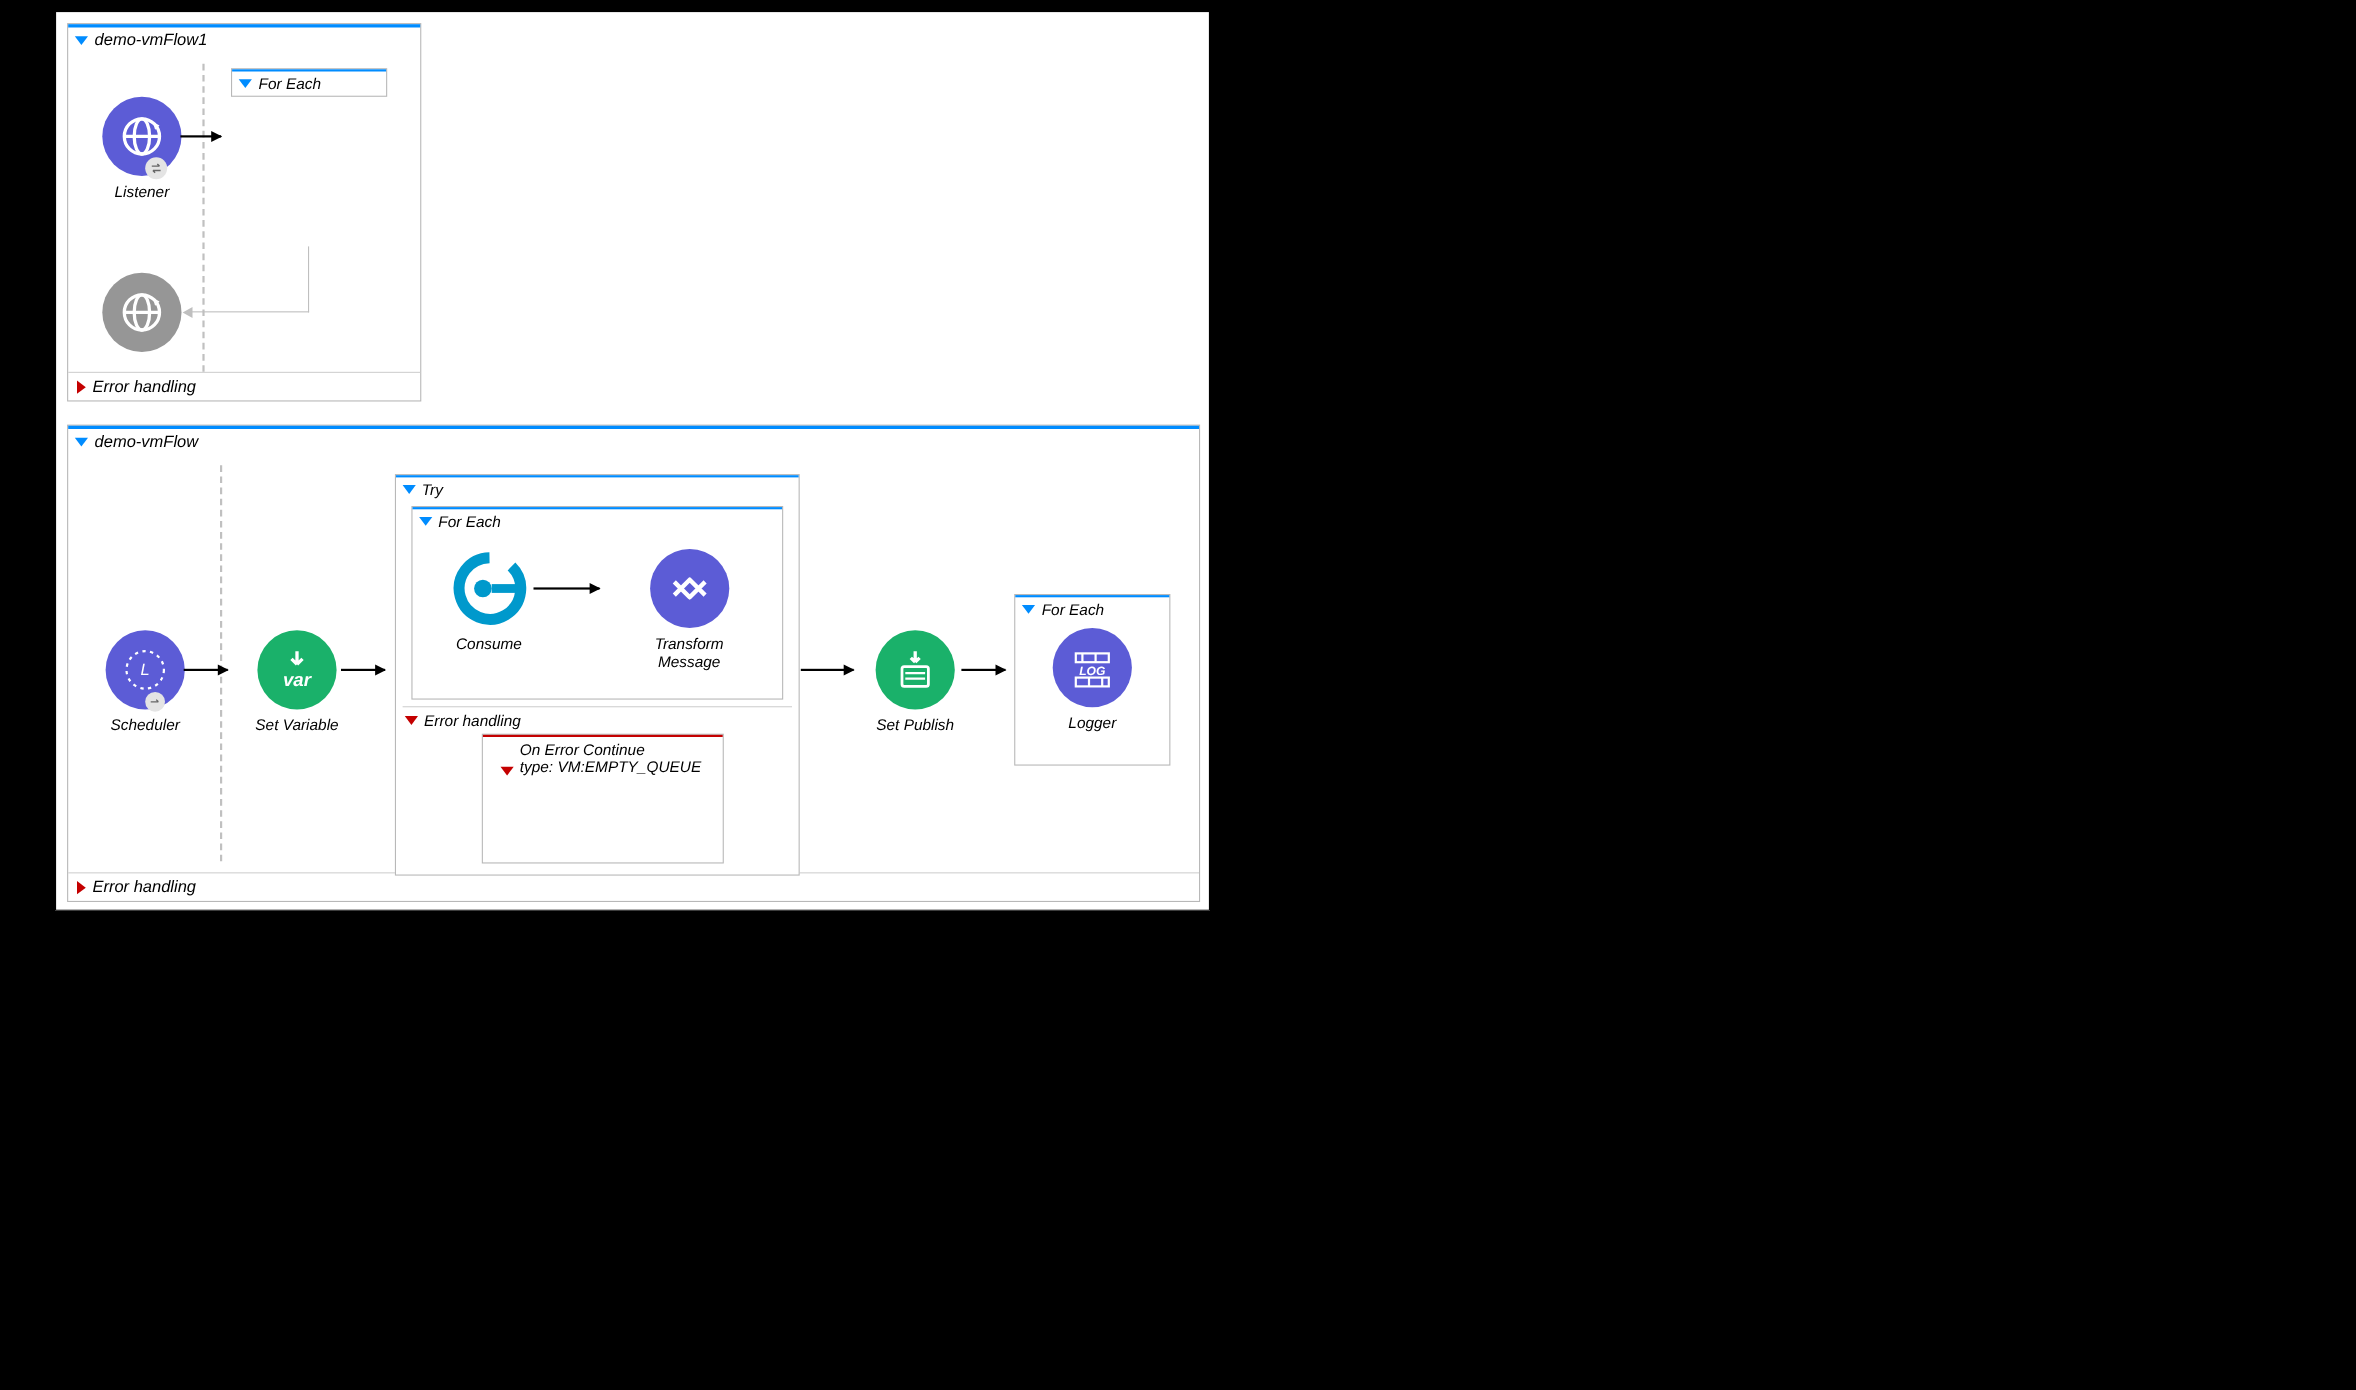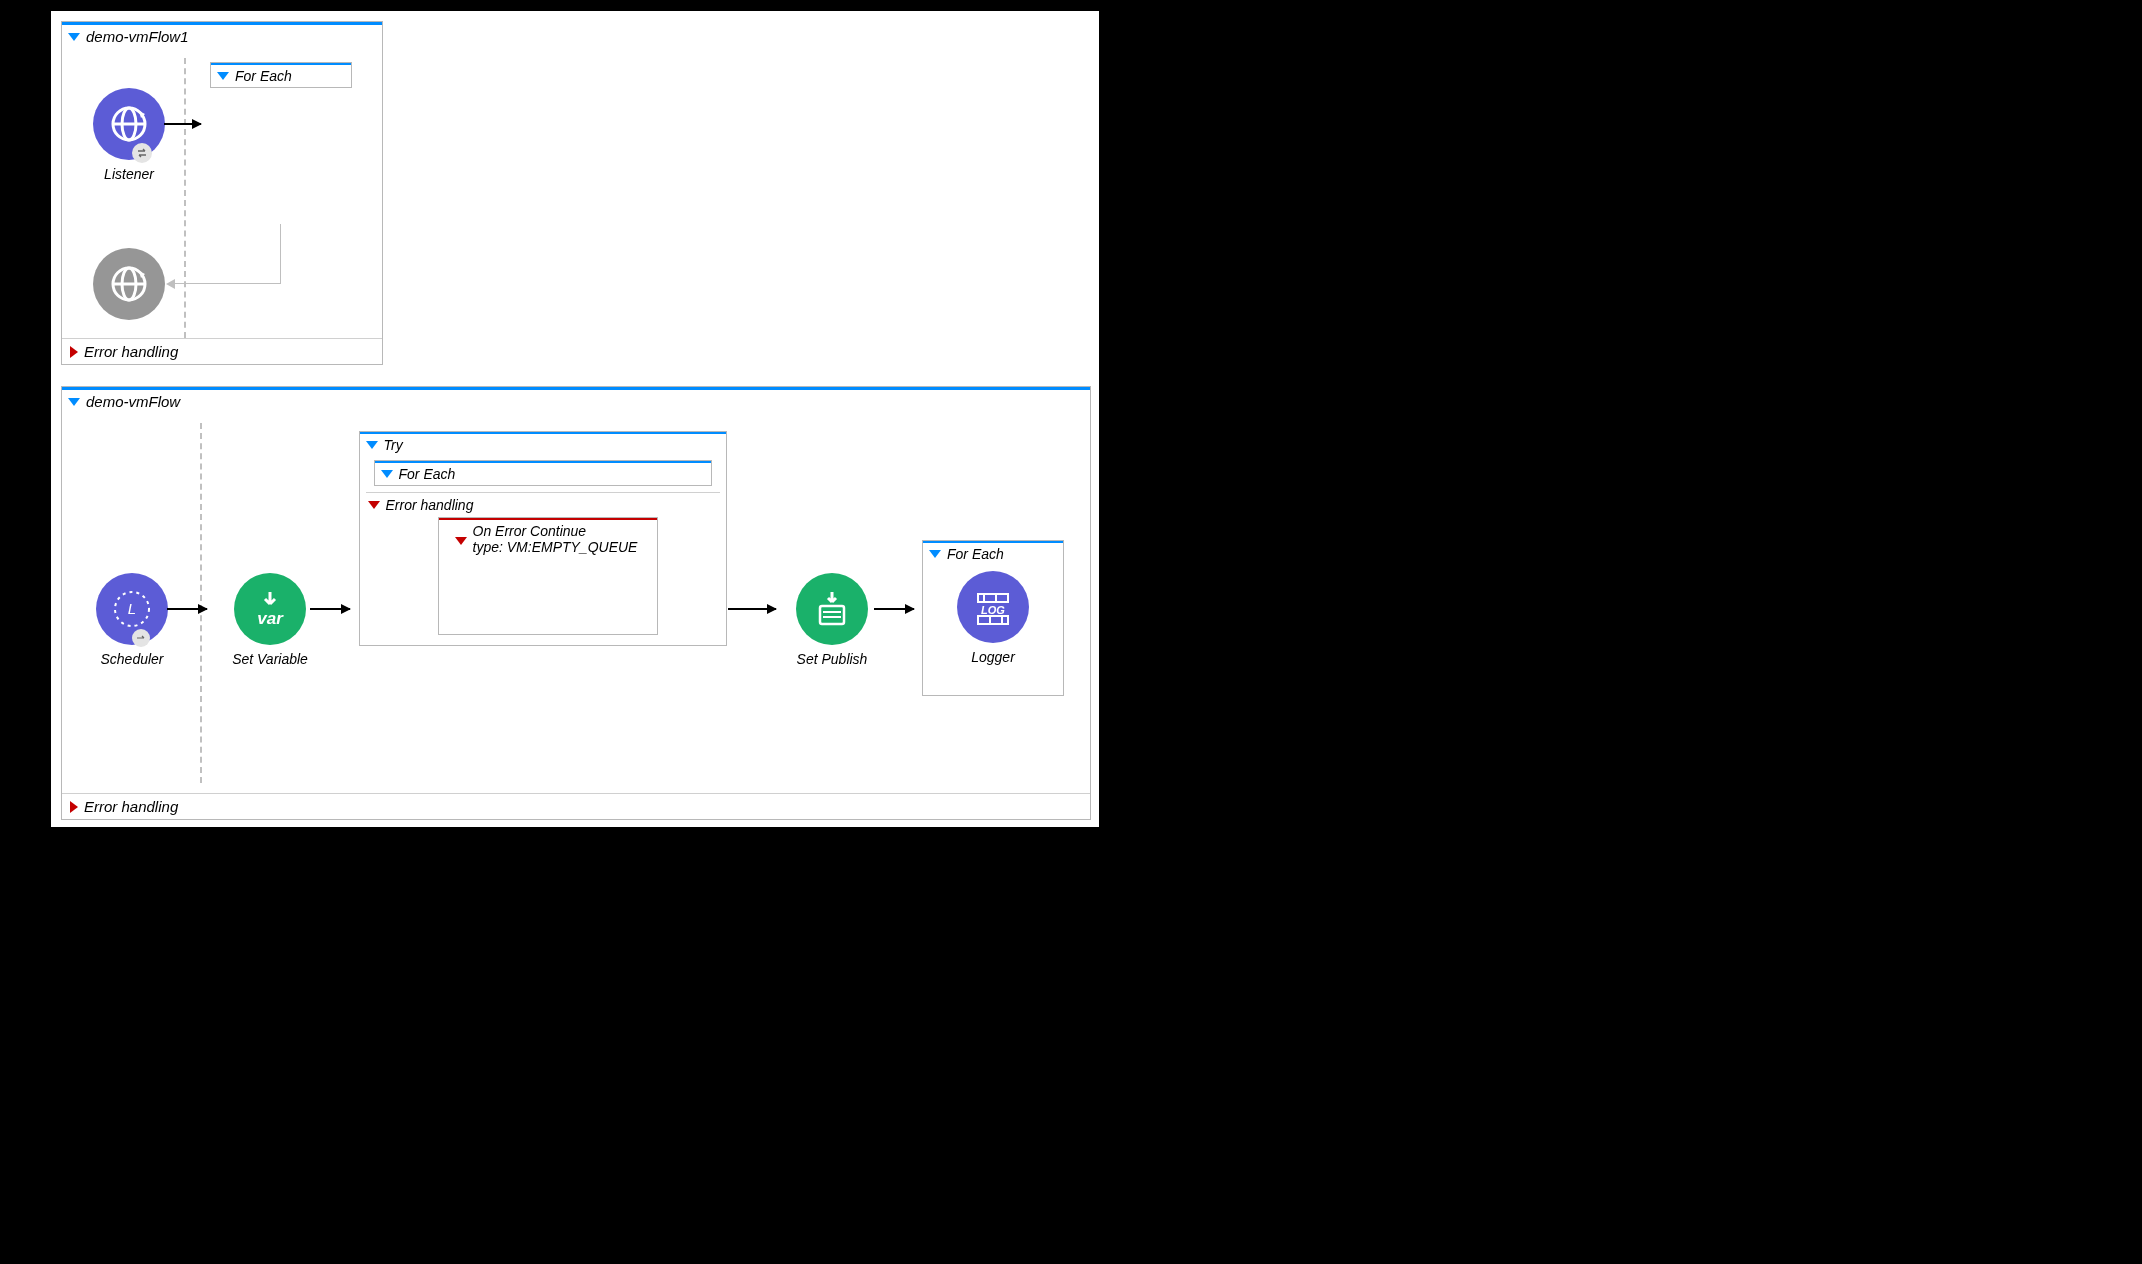--- a/index.html
+++ b/index.html
@@ -148,31 +148,54 @@
           <span>Try</span>
         </div>
         <div class="scope-body" style="padding:4px 6px 6px 6px;">
 
           <div class="scope" style="position:relative; left:0; top:0; width:336px; margin-left:8px;">
             <div class="scope-stripe"></div>
             <div class="scope-title">
               <span class="tri-down"></span>
               <span>For Each</span>
             </div>
+            <div class="scope-body" style="height:150px;">
+
+              <div class="node" style="left:20px; top:14px; width:100px;">
+                <div style="margin:0 auto;width:72px;height:72px;">
+                  <svg width="72" height="72" viewBox="0 0 72 72">
+                      <path d="M36 8 a28 28 0 1 0 20 8" fill="none" stroke="#0099cc" stroke-width="10"></path>
+                      <circle cx="30" cy="36" r="8" fill="#0099cc"></circle>
+                      <rect x="38" y="32" width="24" height="8" fill="#0099cc"></rect>
+                    </svg>
+                </div>
+                <div class="lbl">Consume</div>
+              </div>
+              <div class="arrow" style="left:110px; top:49px; width:60px;"></div>
+
+              <div class="node" style="left:192px; top:14px; width:120px;">
+                <div class="circ purple">
+                  <svg width="40" height="40" viewBox="0 0 40 40">
+                      <path d="M6 14 l14 14 14 -14 M6 26 l14 -14 14 14" stroke="#fff" stroke-width="4" fill="none" stroke-linejoin="round"></path>
+                    </svg>
+                </div>
+                <div class="lbl">Transform Message</div>
+              </div>
+            </div>
           </div>
 
           <div class="divider" style="margin-top:6px;"></div>
           <div style="display:flex;align-items:center;font-size:14px;padding:4px 2px;">
             <span class="tri-down" style="border-top-color:#c40000;"></span>
             <span>Error handling</span>
           </div>
 
           <div class="scope" style="position:relative; left:72px; top:0; width:218px; margin-bottom:4px;">
             <div class="err-stripe"></div>
-            <div class="scope-title" style="align-items:center;padding-left:16px;">
+            <div class="scope-title" style="align-items:flex-end;padding-left:16px;">
               <span class="tri-down" style="border-top-color:#c40000;margin-top:4px;"></span>
               <span>
                 <div>On Error Continue</div>
                 <div>type: VM:EMPTY_QUEUE</div>
               </span>
             </div>
             <div style="height:76px;"></div>
           </div>
         </div>
       </div>

